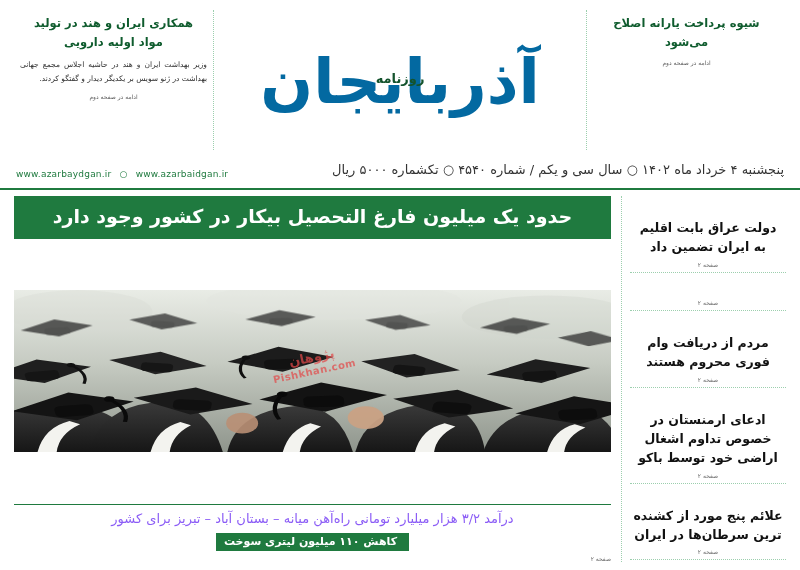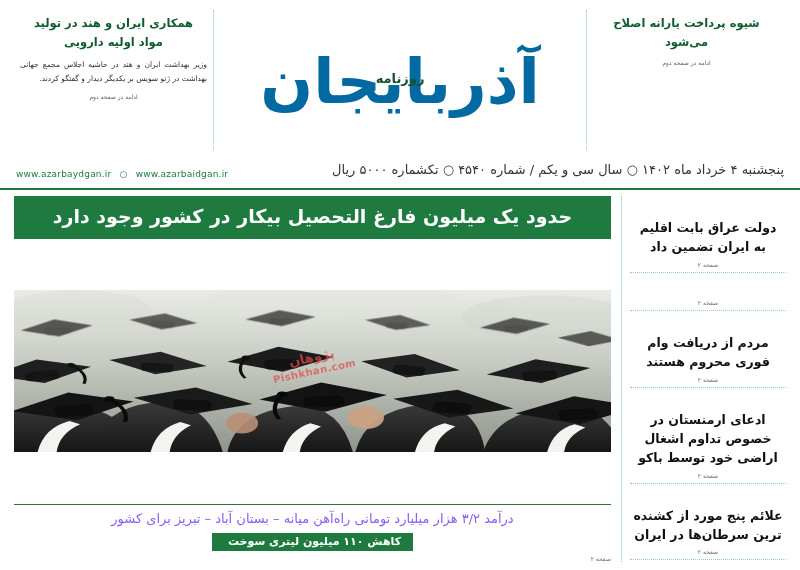--- a/index.html
+++ b/index.html
@@ -230,21 +230,21 @@
     direction: rtl;
     line-height: 1.3;
   }
   .bottom-sub {
     margin-top: 5px;
     display: inline-block;
     background: #1f7a3f;
     color: #fff;
     font-size: 11px;
     font-weight: bold;
-    padding: 2px 12px 3px 16px;
+    padding: 2px 12px 3px 8px;
     direction: rtl;
   }
   .bottom-more {
     margin-top: 4px;
     font-size: 6px;
     color: #6a6a6a;
     text-align: right;
     direction: rtl;
   }
 </style>

